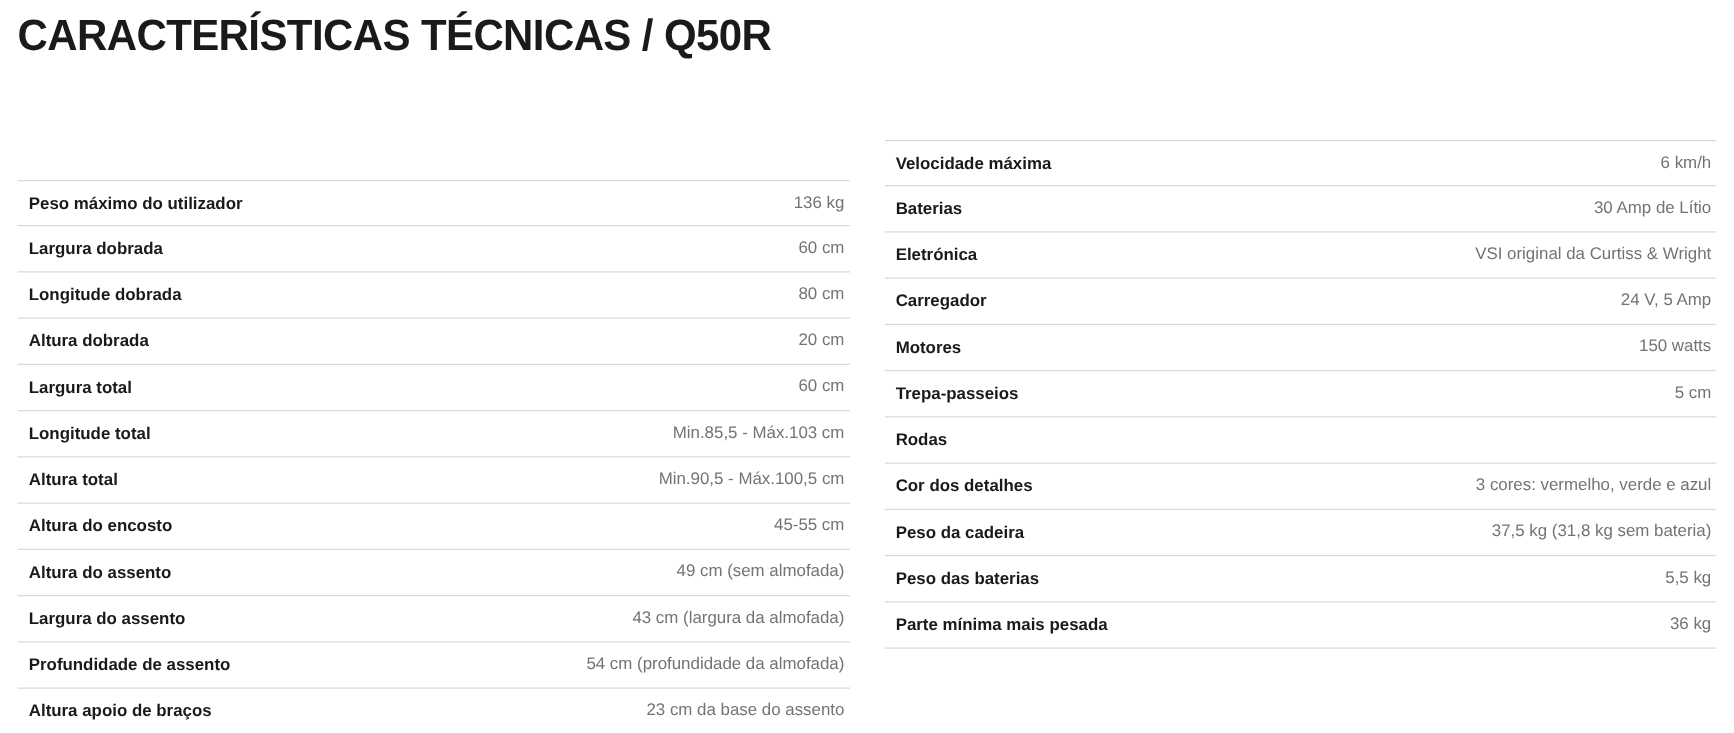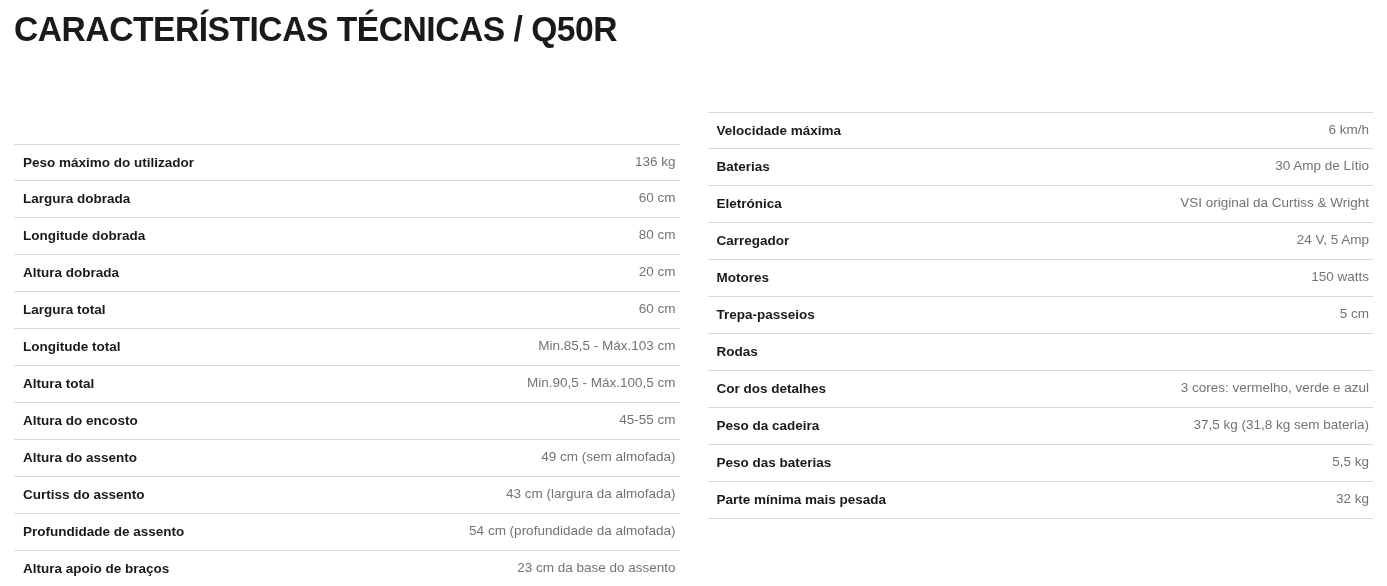--- a/index.html
+++ b/index.html
@@ -121,21 +121,21 @@
       </div>
       <div class="spec-row">
         <span class="spec-label">Altura do encosto</span>
         <span class="spec-value">45-55 cm</span>
       </div>
       <div class="spec-row">
         <span class="spec-label">Altura do assento</span>
         <span class="spec-value">49 cm (sem almofada)</span>
       </div>
       <div class="spec-row">
-        <span class="spec-label">Curtiss do assento</span>
+        <span class="spec-label">Largura do assento</span>
         <span class="spec-value">43 cm (largura da almofada)</span>
       </div>
       <div class="spec-row">
         <span class="spec-label">Profundidade de assento</span>
         <span class="spec-value">54 cm (profundidade da almofada)</span>
       </div>
       <div class="spec-row">
         <span class="spec-label">Altura apoio de braços</span>
         <span class="spec-value">23 cm da base do assento</span>
       </div>
@@ -176,18 +176,18 @@
       <div class="spec-row">
         <span class="spec-label">Peso da cadeira</span>
         <span class="spec-value">37,5 kg (31,8 kg sem bateria)</span>
       </div>
       <div class="spec-row">
         <span class="spec-label">Peso das baterias</span>
         <span class="spec-value">5,5 kg</span>
       </div>
       <div class="spec-row">
         <span class="spec-label">Parte mínima mais pesada</span>
-        <span class="spec-value">32 kg</span>
+        <span class="spec-value">36 kg</span>
       </div>
     </div>
 
   </div>
 </div>
 
 </body></html>

